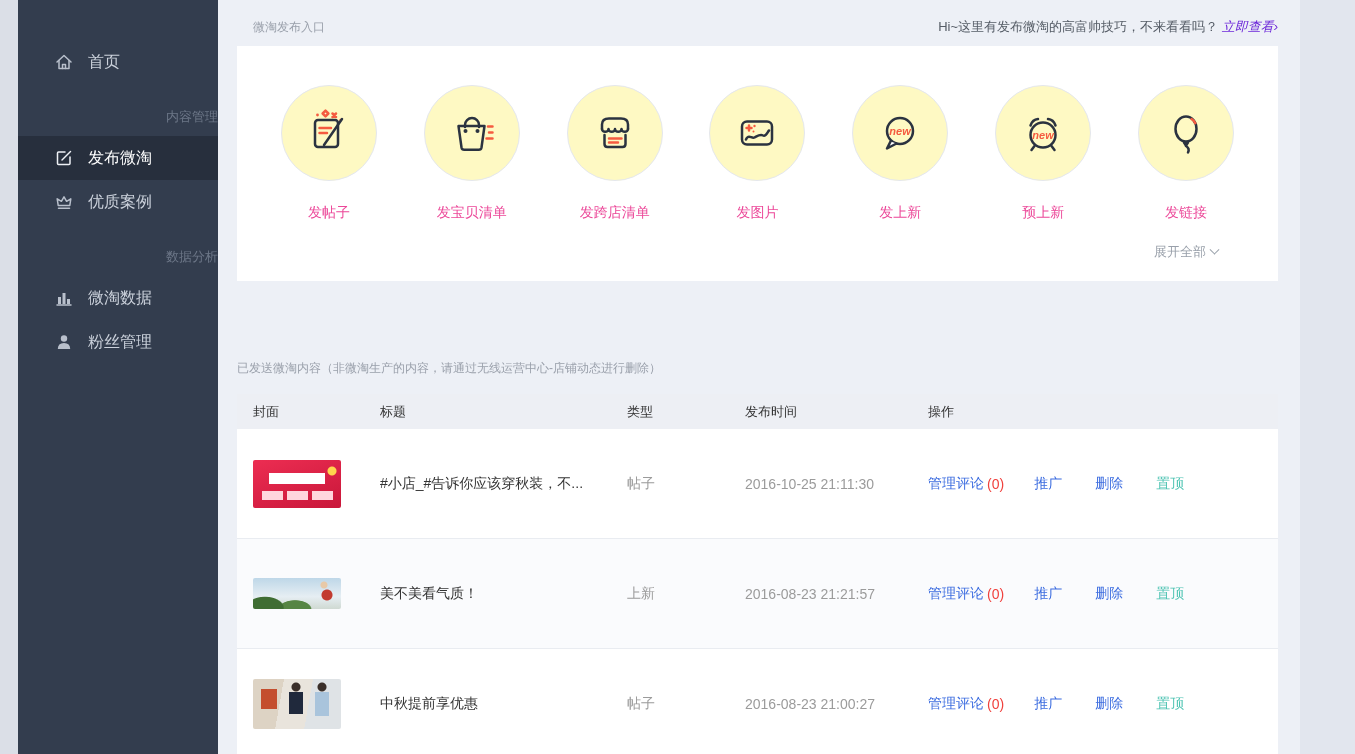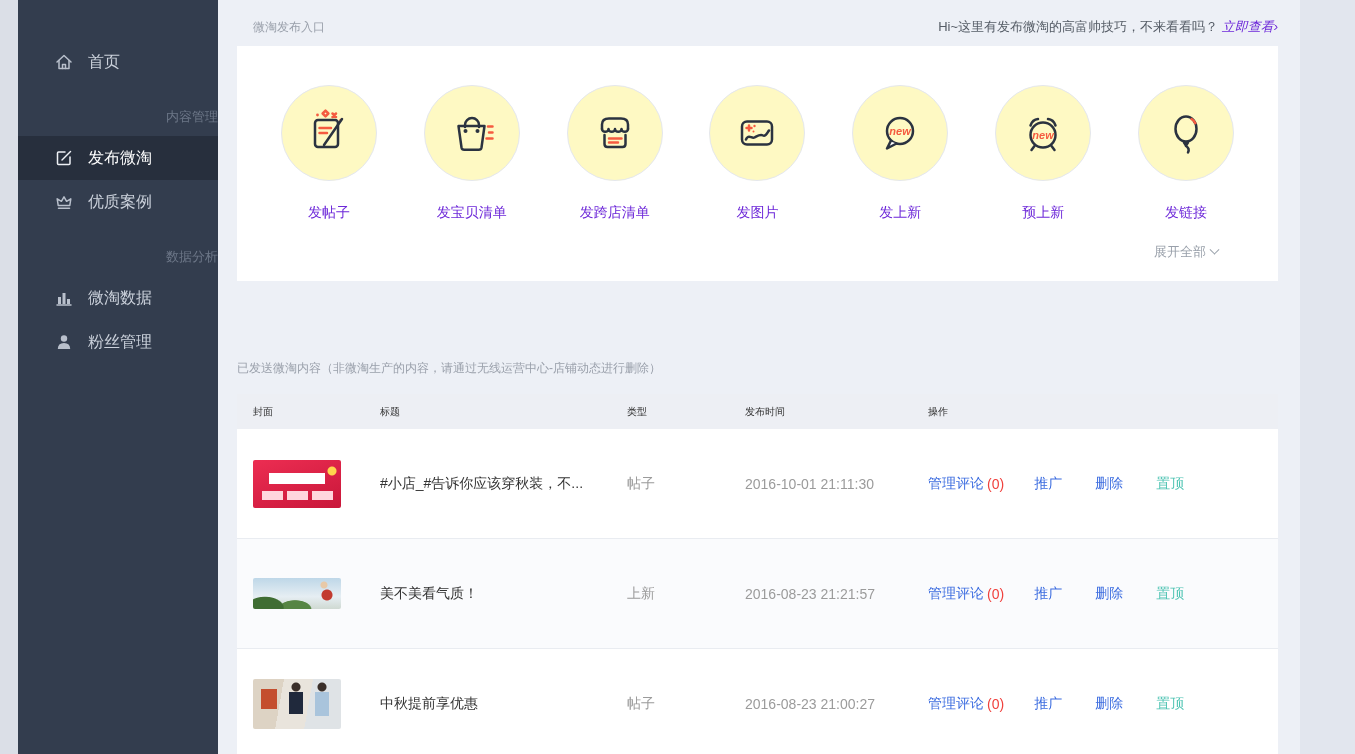--- a/index.html
+++ b/index.html
@@ -23,28 +23,28 @@
 
   .entry-header { display:flex; justify-content:space-between; align-items:center; padding-top:16px; height:38px; }
   .entry-title { color:#9aa0ab; font-size:12px;margin-left:16px; }
   .hint { font-size:13px; color:#555c66; }
   .hint a { color:#6d28d9; text-decoration:none; cursor:pointer;font-style:italic; }
 
   .entry-card { position:relative; margin-top:8px; height:235px; background:#ffffff; }
   .entries { display:flex; justify-content:space-between; padding:39px 44px 0 44px; }
   .entry { width:96px; text-align:center; cursor:pointer; }
   .circle { position:relative; width:96px; height:96px; border:1px solid #e4e7ee; border-radius:50%; background:#fef9c3; display:flex; align-items:center; justify-content:center; }
-  .entry-label { margin-top:23px; font-size:14px; color:#6d28d9; white-space:nowrap; }
+  .entry-label { margin-top:23px; font-size:14px; color:#ec4899; white-space:nowrap; }
   .expand { position:absolute; right:60px; bottom:20px; color:#99a0aa; font-size:13px; cursor:pointer; }
   .chev { display:inline-block; width:7px; height:7px; border-right:1px solid #99a0aa; border-bottom:1px solid #99a0aa; transform:rotate(45deg) translate(-2px,-2px); margin-left:5px; }
 
   .sent-title { margin-top:79px; font-size:12px; color:#9aa0ab; }
 
   .table { margin-top:17px; background:#fff; }
-  .t-head { display:flex; align-items:center; height:35px; background:#edeff4; font-size:10px; color:#333; }
+  .t-head { display:flex; align-items:center; height:35px; background:#edeff4; font-size:13px; color:#333; }
   .t-row { display:flex; align-items:center; height:110px; background:#fff; border-bottom:1px solid #e9ecf1; font-size:14px; }
   .t-row.alt { background:#fafbfd; }
   .c1 { width:143px; padding-left:16px; }
   .c2 { width:247px; }
   .c3 { width:118px; }
   .c4 { width:183px; }
   .c5 { flex:1; display:flex; align-items:center; }
   .cell-title { color:#333; }
   .cell-dim { color:#9b9b9b; }
   .lnk { color:#3e6ee0; cursor:pointer; }
@@ -273,21 +273,21 @@
           <div class="c4">发布时间</div>
           <div class="c5">操作</div>
         </div>
 
         <div class="t-row">
           <div class="c1">
               <div class="thumb thumb-promo"></div>
             </div>
           <div class="c2 cell-title">#小店_#告诉你应该穿秋装，不...</div>
           <div class="c3 cell-dim">帖子</div>
-          <div class="c4 cell-dim">2016-10-01 21:11:30</div>
+          <div class="c4 cell-dim">2016-10-25 21:11:30</div>
           <div class="c5">
             <span class="lnk">管理评论</span>
             <span class="cnt">(0)</span>
             <span class="lnk lnk-promote">推广</span>
             <span class="lnk lnk-delete">删除</span>
             <span class="lnk-pin">置顶</span>
           </div>
         </div>
 
         <div class="t-row alt">

